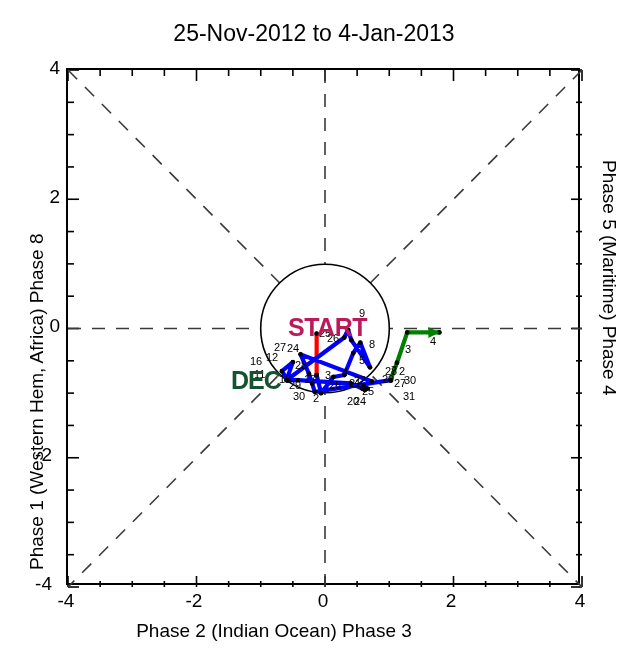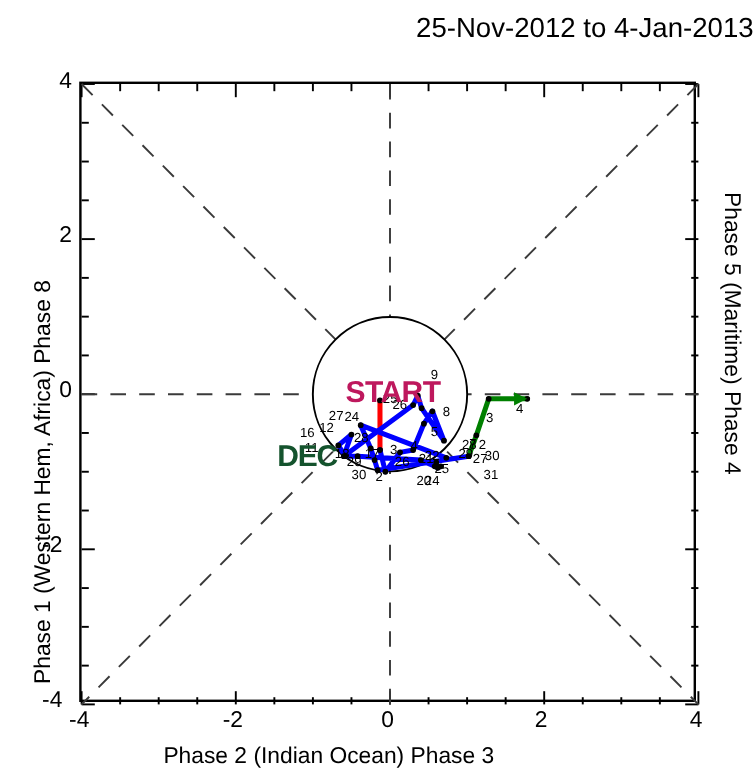--- a/index.html
+++ b/index.html
@@ -1,20 +1,20 @@
 <!DOCTYPE html>
 <html><head>
 <meta charset="utf-8">
 <style>
   html,body{margin:0;padding:0;background:#fff;}
   body{width:628px;height:653px;position:relative;overflow:hidden;
        font-family:"Liberation Sans",sans-serif;color:#000;}
   #stage{position:absolute;left:0;top:0;width:628px;height:653px;}
   .ttl{position:absolute;width:100%;text-align:center;font-size:23px;color:#000;}
-  #title-main{top:10px;text-align:right;}
+  #title-main{top:20px;}
   #title-sub{top:32px;font-size:20px;}
   #plot{position:absolute;left:66px;top:68px;width:514px;height:517px;
         border:2px solid #000;box-sizing:border-box;}
   svg{position:absolute;left:0;top:0;overflow:visible;}
   .axlabel{position:absolute;font-size:19px;color:#000;white-space:nowrap;}
   #xlabel{left:0;width:548px;text-align:center;top:620px;}
   #ylabel-left{transform:rotate(-90deg);transform-origin:left top;
                left:26px;top:570px;}
   #ylabel-right{transform:rotate(90deg);transform-origin:left top;
                 left:620px;top:160px;}

